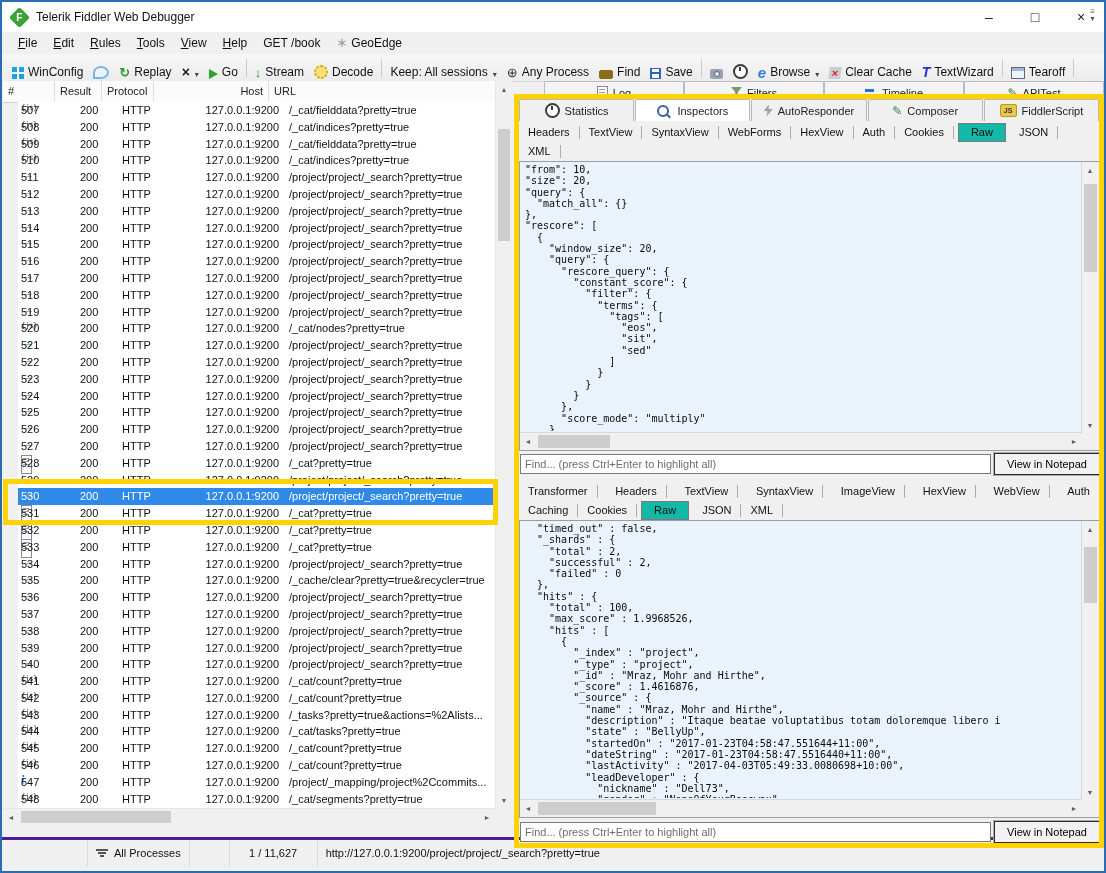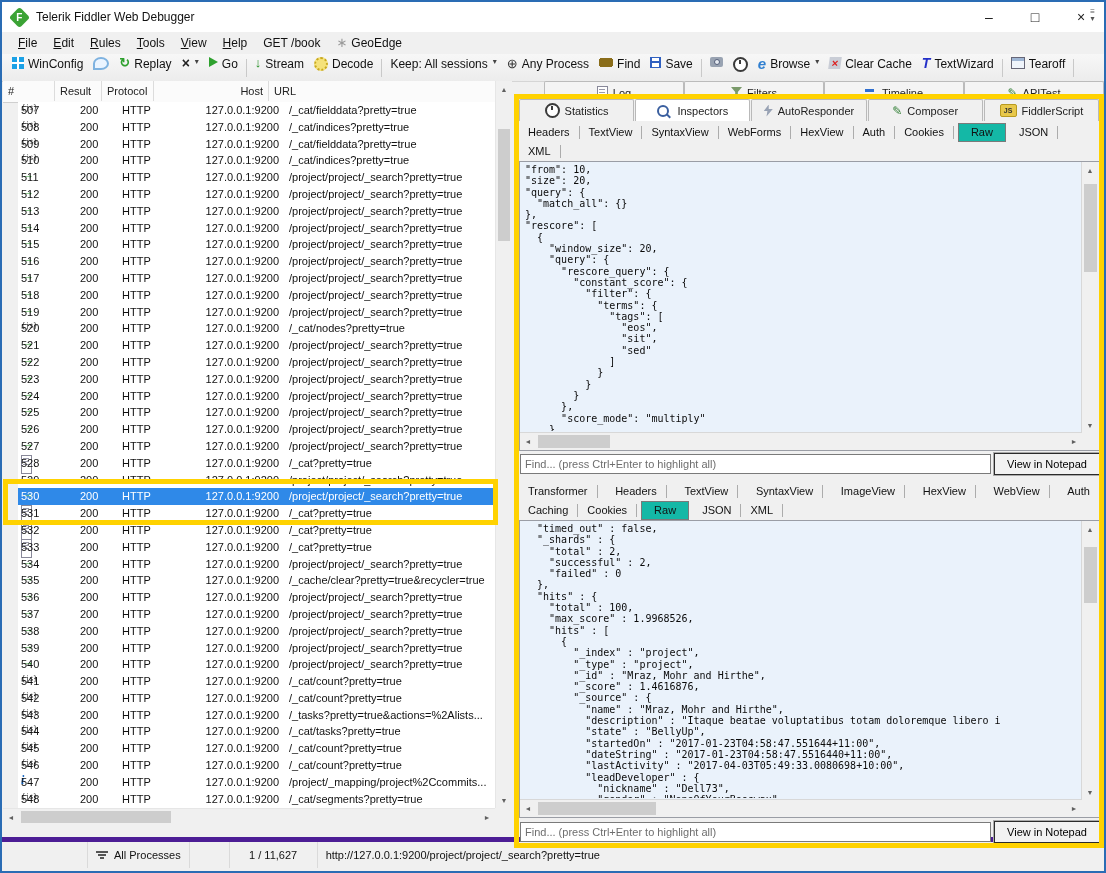--- a/index.html
+++ b/index.html
@@ -15,21 +15,21 @@
   .wcs{margin-left:auto;display:flex;height:100%;}
   .wc{width:46px;height:100%;display:flex;align-items:center;justify-content:center;font-size:14px;color:#222;}
 
   
   .menubar{position:absolute;left:0;top:30px;right:0;height:22px;background:#F0F0F0;display:flex;align-items:center;padding-left:8px;font-size:12px;}
   .mitem{padding:0 8px;display:flex;align-items:center;gap:4px;}
 
   
   .toolbar{position:absolute;left:0;top:52px;right:0;height:27px;background:linear-gradient(#F7F7F7,#ECECEC);
            border-bottom:1px solid #D5D5D5;display:flex;align-items:center;padding-left:5px;font-size:12px;}
-  .titem{display:flex;align-items:flex-start;gap:4px;padding:0 5px;height:22px;white-space:nowrap;}
+  .titem{display:flex;align-items:flex-end;gap:4px;padding:0 5px;height:22px;white-space:nowrap;}
   .tsep{width:1px;height:18px;background:#C9C9C9;margin:0 3px;flex:none;}
   .caret{font-size:8px;color:#444;margin-left:1px;}
   .tb-overflow{position:absolute;right:5px;top:6px;width:13px;font-size:8px;color:#555;text-align:center;line-height:7px;}
   .tb-overflow::before{content:"≡";display:block;font-size:8px;}
 
   
   .icn{display:inline-block;vertical-align:middle;flex:none;}
   .i-windows{width:12px;height:12px;background:
       linear-gradient(#fff,#fff) 5px 0/2px 12px no-repeat,
       linear-gradient(#fff,#fff) 0 5px/12px 2px no-repeat,#1BA1E6;}
@@ -89,21 +89,21 @@
   .sbv,.sbh{position:absolute;background:#F0F0F0;}
   .sb-thumb{position:absolute;background:#CDCDCD;}
   .sb-ar{position:absolute;width:16px;height:16px;font-size:7px;color:#606060;display:flex;align-items:center;justify-content:center;}
   #vs-list{left:493px;top:79px;width:16px;height:727px;border-left:1px solid #E6E6E6;}
   #vs-list .sb-thumb{left:2px;right:2px;top:48px;height:112px;}
   #hs-list{left:1px;top:806px;width:492px;height:16px;border-top:1px solid #E6E6E6;}
   #hs-list .sb-thumb{top:2px;bottom:2px;left:18px;width:150px;}
 
   
   .quickexec{position:absolute;left:1px;top:826px;width:508px;height:18px;background:#060606;color:#C4C4C4;font-size:11px;line-height:18px;padding-left:4px;box-sizing:border-box;white-space:nowrap;overflow:hidden;}
-  .statusbar{position:absolute;left:0;top:835px;right:0;height:26px;background:#F0F0F0;border-top:5px solid #4c1d95;display:flex;align-items:center;font-size:11px;}
+  .statusbar{position:absolute;left:0;top:835px;right:0;height:26px;background:#F0F0F0;border-top:3px solid #4c1d95;display:flex;align-items:center;font-size:11px;}
   .st{height:100%;display:flex;align-items:center;padding:0 8px;border-right:1px solid #DADADA;box-sizing:border-box;white-space:nowrap;}
   #st-cap{width:86px;}#st-brk{width:40px;}#st-cnt{width:88px;justify-content:center;}#st-url{border-right:none;flex:1;overflow:hidden;}
   .i-filterlines{width:12px;height:10px;margin-right:6px;background:
       linear-gradient(#555,#555) 0 1px/12px 2px no-repeat,
       linear-gradient(#555,#555) 2px 4px/8px 2px no-repeat,
       linear-gradient(#555,#555) 4px 7px/4px 2px no-repeat;}
 
   
   .ptabs{position:absolute;left:514px;top:79px;width:588px;height:14px;overflow:hidden;display:flex;}
   .ptab{margin-top:0;height:22px;width:146px;box-sizing:border-box;background:#F4F4F4;border:1px solid #BBB;border-bottom:none;border-radius:2px 2px 0 0;display:flex;align-items:center;justify-content:center;gap:5px;font-size:11px;color:#222;}

